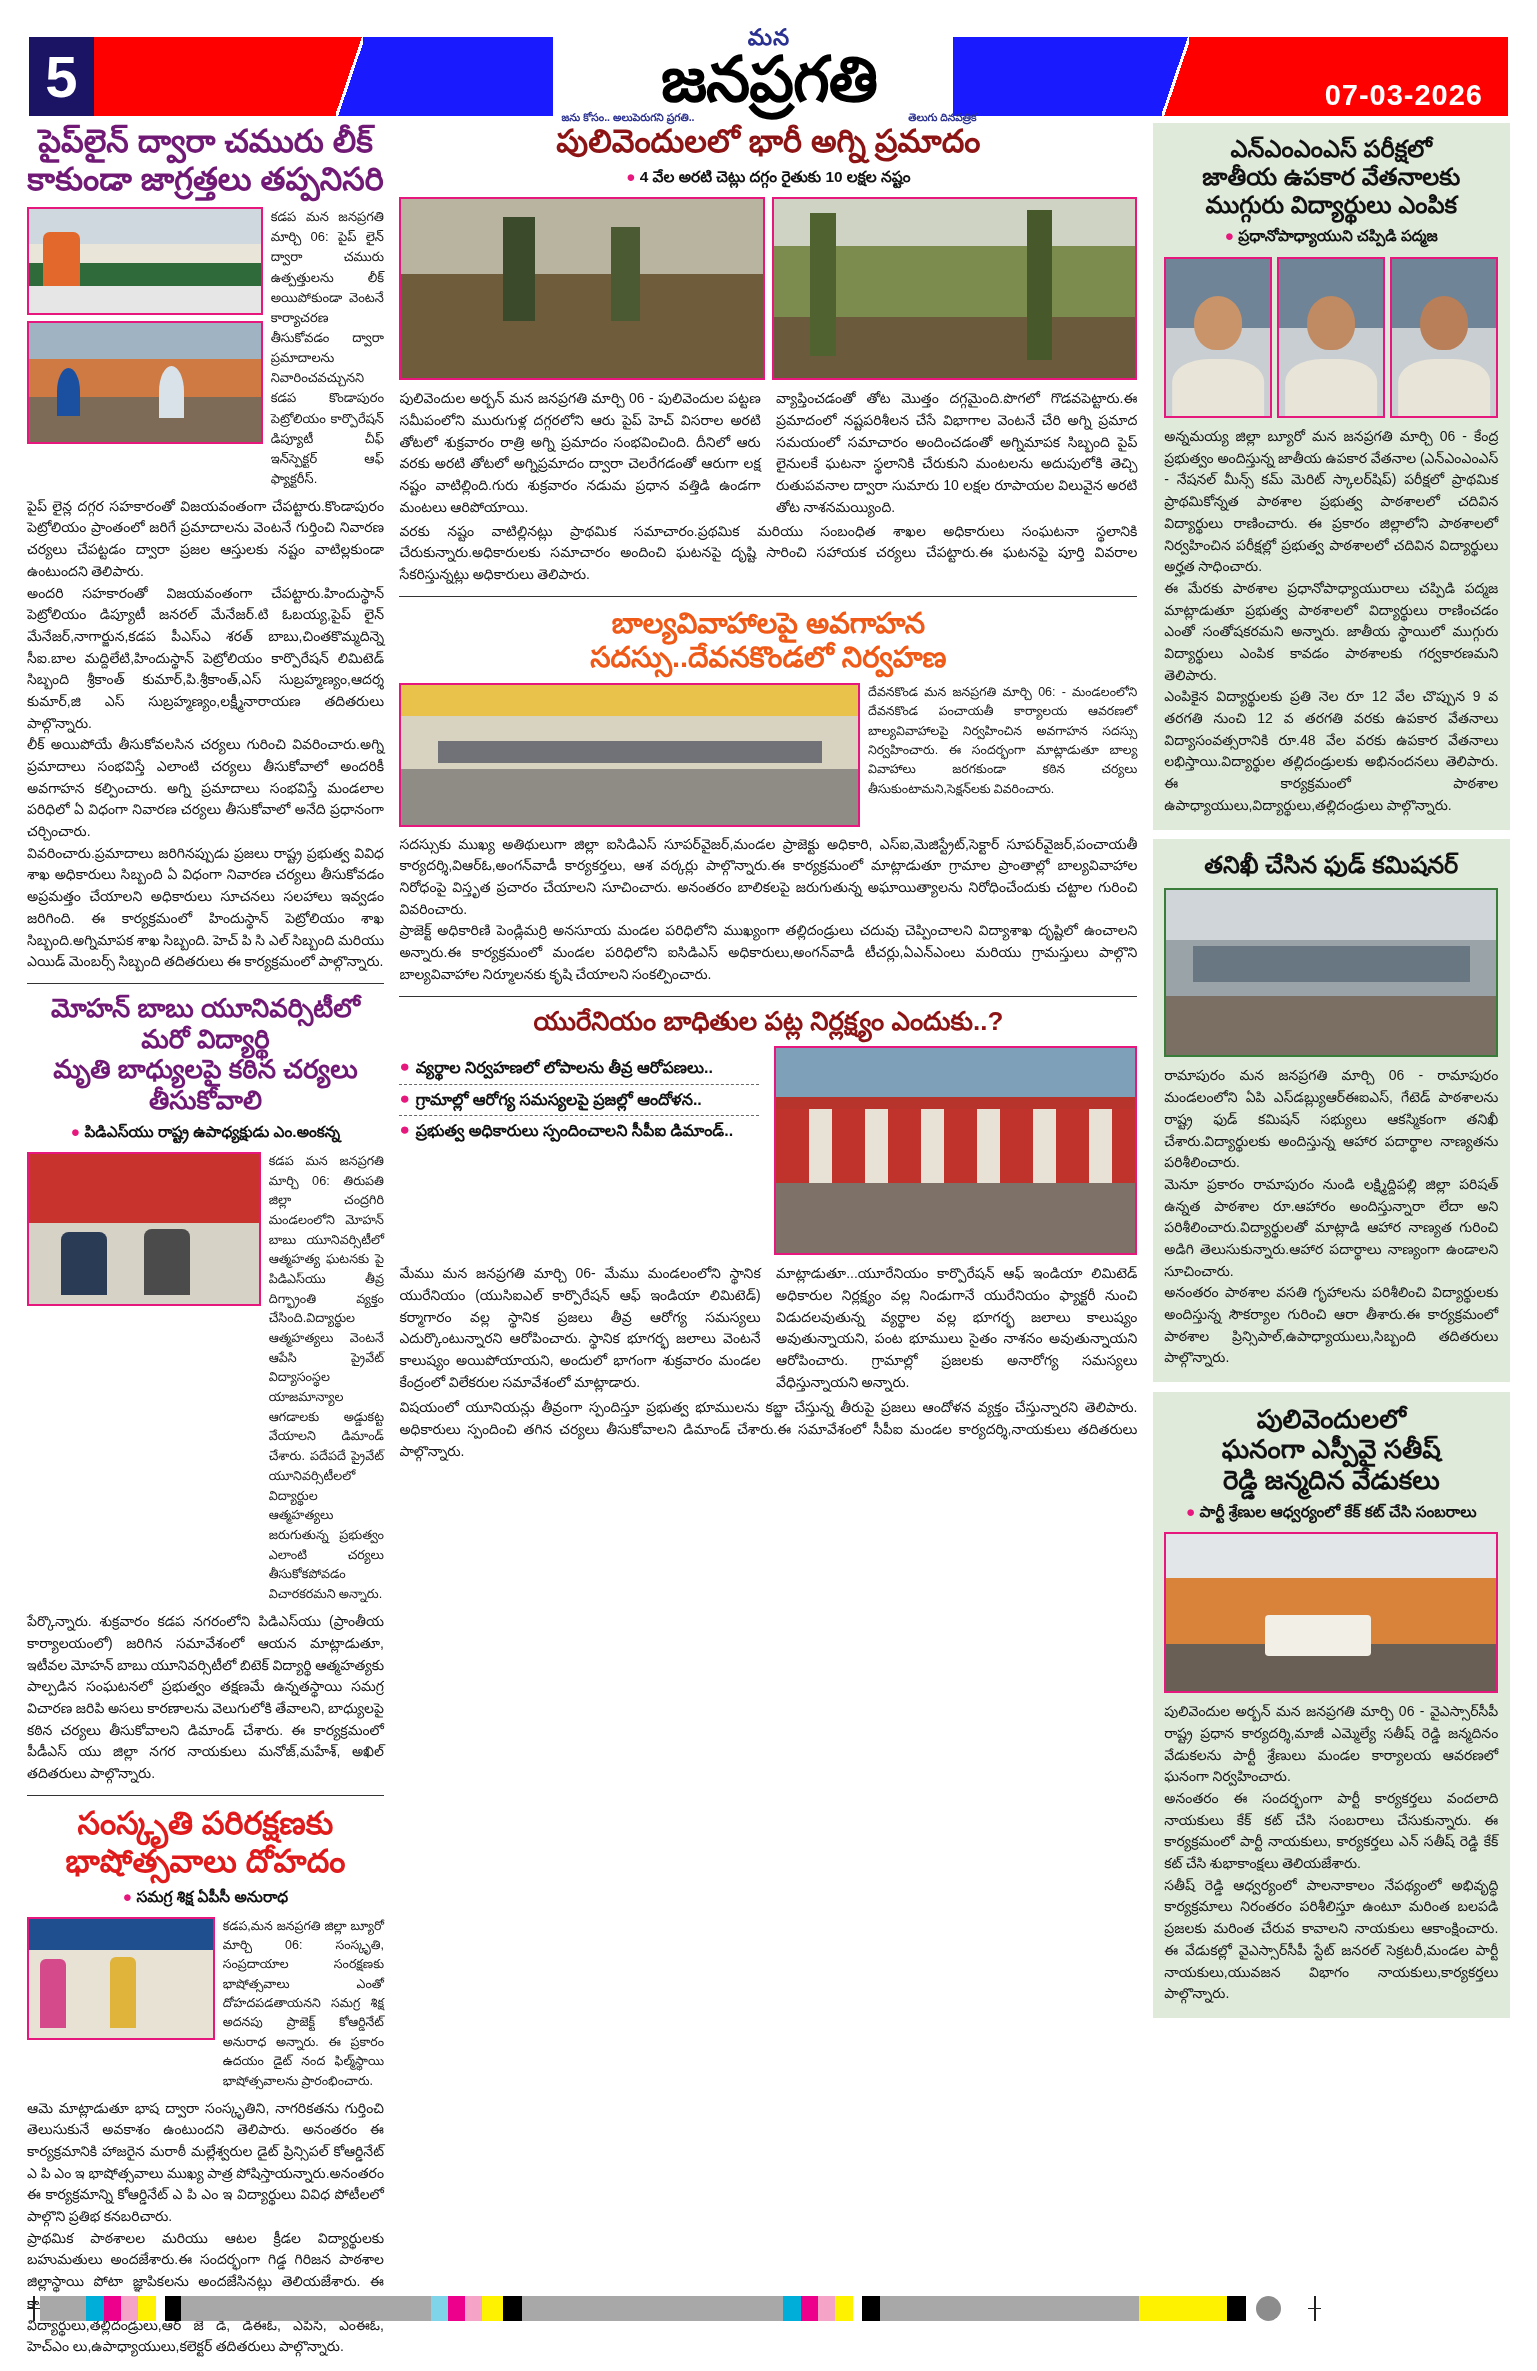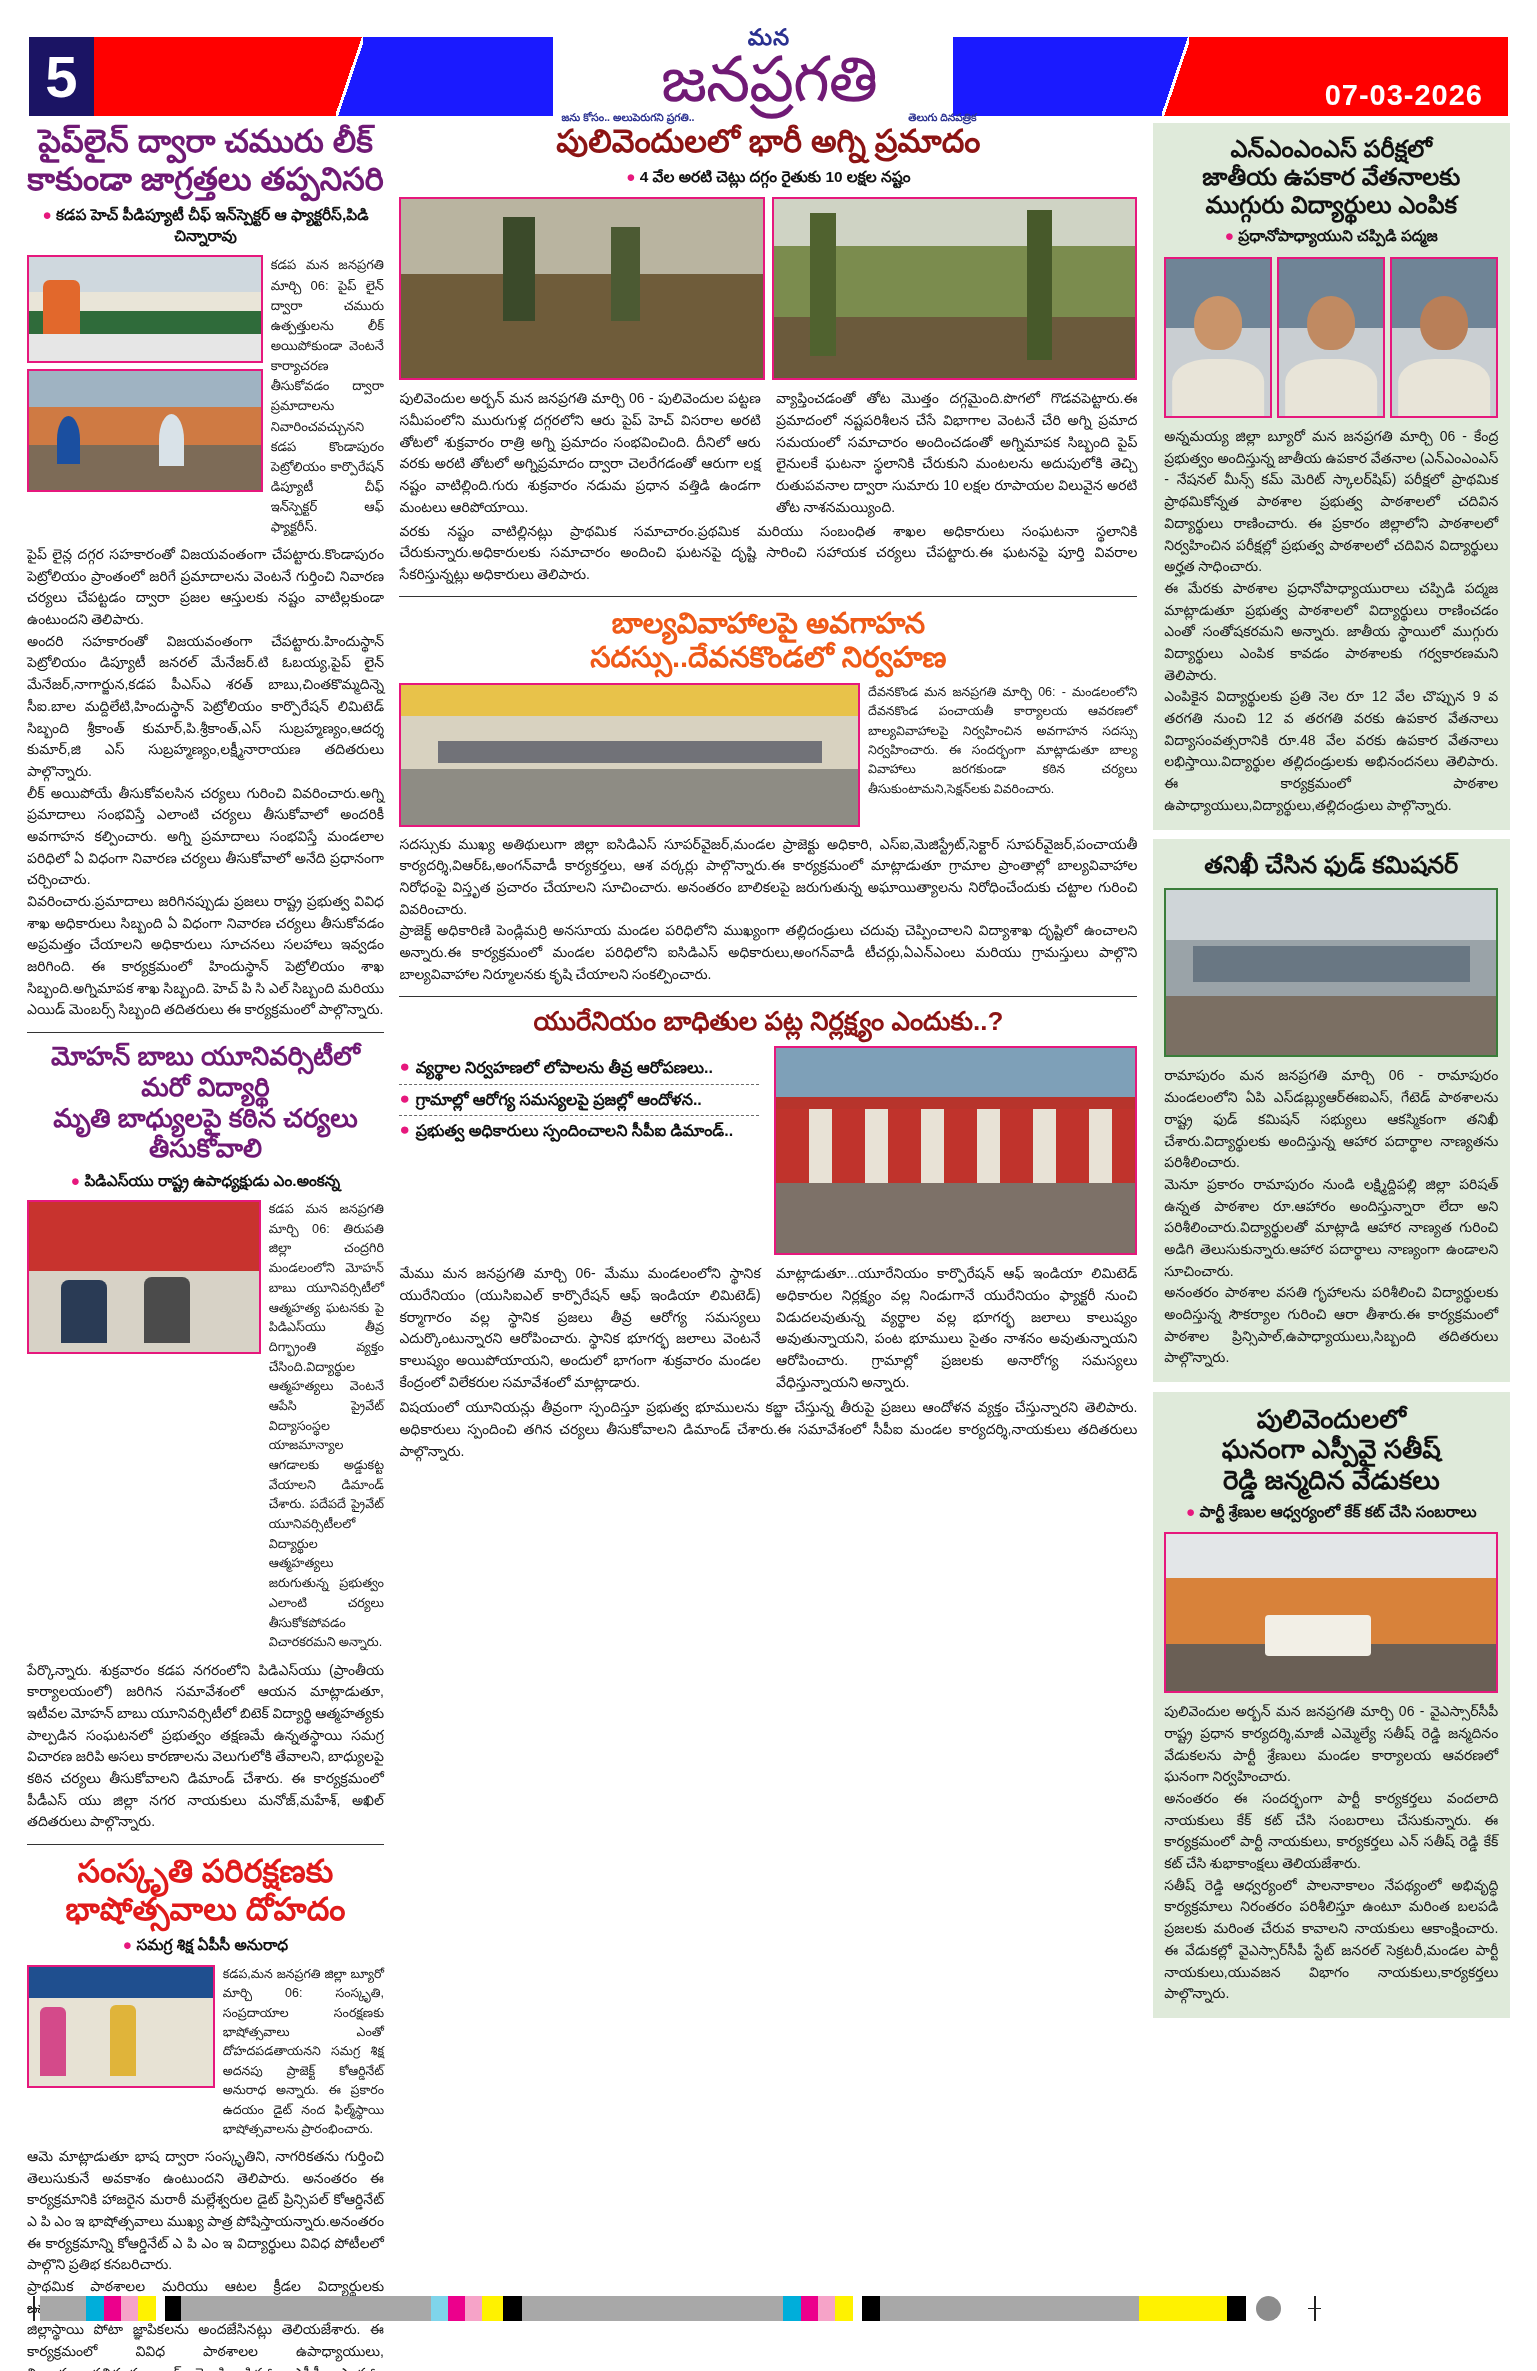--- a/index.html
+++ b/index.html
@@ -18,21 +18,21 @@
   .mh-red1 { width:242px; background:#ff0000; }
   .mh-skew1 { width:27px; background:linear-gradient(to bottom right,#ff0000 0 48%,#ffffff 48% 54%,#1a1aff 54% 100%); }
   .mh-blue1 { width:190px; background:#1a1aff; }
   .mh-gap { width:400px; background:#ffffff; }
   .mh-blue2 { width:209px; background:#1a1aff; }
   .mh-skew2 { width:27px; background:linear-gradient(to bottom right,#1a1aff 0 48%,#ffffff 48% 54%,#ff0000 54% 100%); }
   .mh-red2 { flex:1; background:#ff0000; }
 
   .mh-logo { position:absolute; left:519px; top:-11.5px; width:442px; text-align:center; }
   .mh-logo-small { color:#2b3190; font-size:23px; font-weight:bold; line-height:1; letter-spacing:1px; }
-  .mh-logo-main { color:#701a75; font-size:63px; font-weight:normal; line-height:0.98; letter-spacing:-1px; }
+  .mh-logo-main { color:#000000; font-size:63px; font-weight:bold; line-height:0.98; letter-spacing:-1px; }
   .mh-logo-sub { display:flex; justify-content:space-between; padding:0 13.4px; color:#2b3190; font-size:10.6px; font-weight:bold; margin-top:1px;}
 
   .mh-date { position:absolute; right:25px; top:42px; color:#ffffff; font-size:29px; font-weight:bold; letter-spacing:1px; }
 
   
   .cols { position:absolute; left:27px; top:123px; width:1483px; height:2152px; display:flex; }
   .col-a { width:357px; }
   .col-d { width:357px; margin-left:15.4px; }
 
   
@@ -144,24 +144,20 @@
     <div class="mh-date">07-03-2026</div>
   </div>
 
   <div class="cols">
 
     <div class="col-a">
 
       <div>
         <div class="hl hl-pink hl-xl">పైప్‌లైన్ ద్వారా చమురు లీక్</div>
         <div class="hl hl-pink hl-xl">కాకుండా జాగ్రత్తలు తప్పనిసరి</div>
-        <div class="sub">
-          <span class="dot">●</span>
-          <span>కడప హెచ్ పీడిప్యూటీ చీఫ్ ఇన్‌స్పెక్టర్ ఆ ఫ్యాక్టరీస్‌,పిడి చిన్నారావు</span>
-        </div>
 
         <div style="display:flex; gap:7.7px; margin-top:8.6px;">
           <div style="width:236px;">
             <div class="ph" style="height:108px;">
               <div class="ph-in tex-hall"></div>
             </div>
             <div class="ph" style="height:123px; margin-top:5.8px;">
               <div class="ph-in tex-site"></div>
             </div>
           </div>

